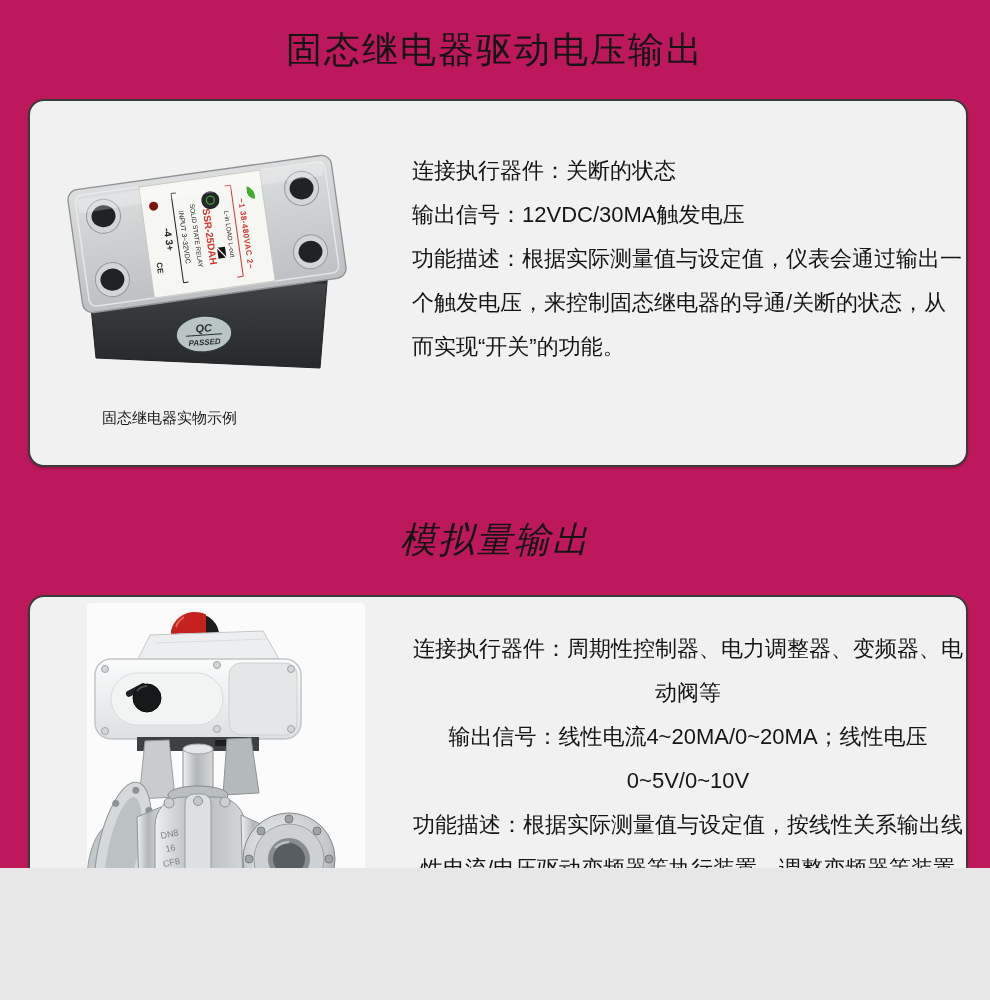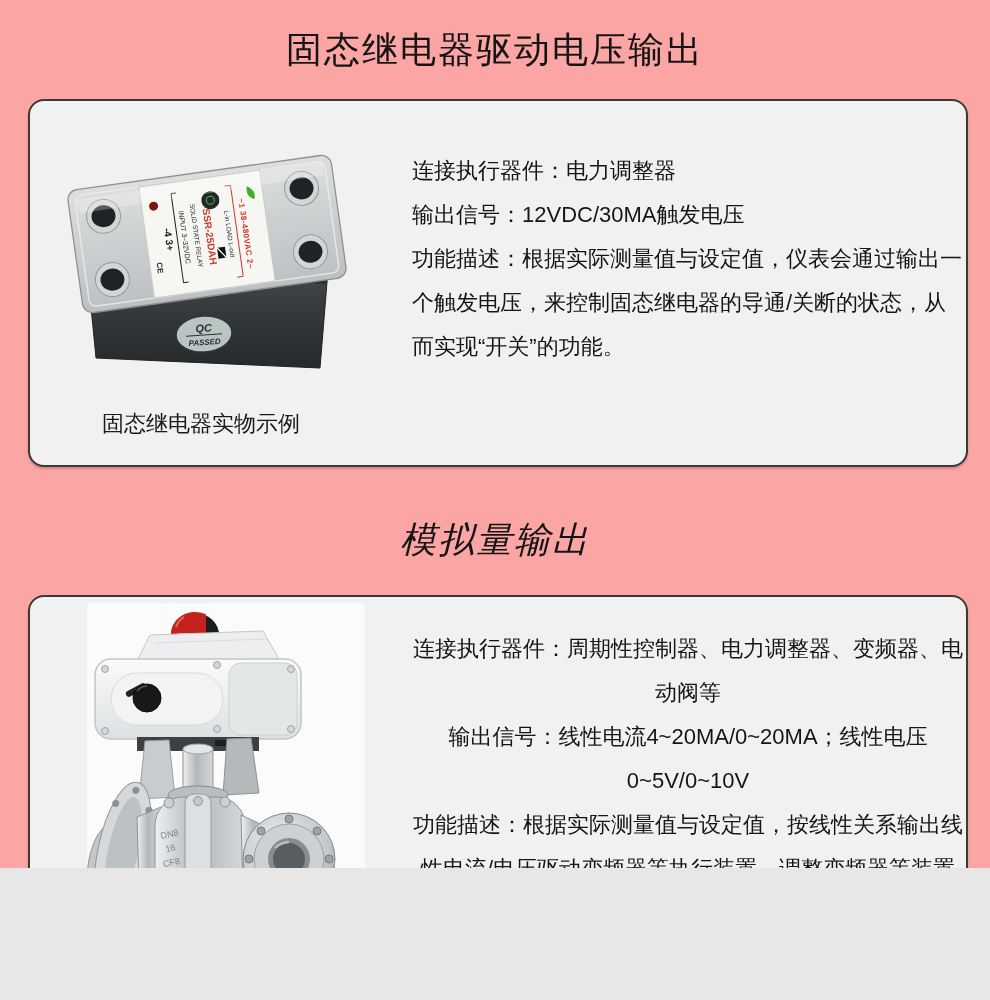--- a/index.html
+++ b/index.html
@@ -3,21 +3,21 @@
 <meta charset="utf-8">
 <style>
   html,body{margin:0;padding:0;}
   body{
     font-family:"Liberation Sans","DejaVu Sans",sans-serif;
     background:#e7e7e7;
   }
   .page{
     position:relative;
     width:990px;height:868px;
-    background:#fca5a5;
+    background:#be185d;
     overflow:hidden;
   }
   .section-title{
     position:absolute;left:0;width:990px;
     margin:0;text-align:center;
     font-size:36px;font-weight:500;color:#141414;
     letter-spacing:2px;
   }
   #title-1{top:26px;}
   #title-2{top:516px;font-style:italic;}
@@ -28,21 +28,21 @@
     box-sizing:border-box;
     box-shadow:0 2px 2px rgba(0,0,0,0.18);
   }
   #card-1{top:99px;}
   #card-2{top:595px;}
   .photo{position:absolute;}
   #relay-photo{left:32px;top:51px;width:290px;height:240px;}
   #valve-photo{left:37px;top:4px;width:300px;height:340px;}
   .photo-caption{
     position:absolute;
-    font-size:22px;color:#1a1a1a;white-space:nowrap;
+    font-size:15px;color:#1a1a1a;white-space:nowrap;
   }
   #caption-1{left:72px;top:308px;}
   #caption-2{left:92px;top:344px;}
   .specs{
     position:absolute;left:382px;width:552px;
     font-size:22px;line-height:44px;color:#151515;
   }
   #specs-1{top:48px;}
   #specs-2{top:30px;text-align:center;}
   .specs p{margin:0;}
@@ -124,21 +124,21 @@
           <circle cx="110" cy="131" r="4.5" fill="#7c150d"></circle>
           <text x="172" y="136" font-size="8" font-weight="bold">CE</text>
         </g>
         <polygon points="20,30 270,26 268,40 22,44" fill="#ffffff" opacity="0.25"></polygon>
       </g>
     </svg>
 
     <div class="photo-caption" id="caption-1">固态继电器实物示例</div>
 
     <div class="specs" id="specs-1">
-      <p><span class="lbl">连接执行器件：</span><span>电力调整器</span></p>
+      <p><span class="lbl">连接执行器件：</span><span>关断的状态</span></p>
       <p><span class="lbl">输出信号：</span><span>12VDC/30MA触发电压</span></p>
       <p><span class="lbl">功能描述：</span><span>根据实际测量值与设定值，仪表会通过输出一个触发电压，来控制固态继电器的导通/关断的状态，从而实现“开关”的功能。</span></p>
     </div>
   </section>
 
   <h1 class="section-title" id="title-2">模拟量输出</h1>
 
   <section class="card" id="card-2">
 
     <svg class="photo" id="valve-photo" viewBox="0 0 300 340">

